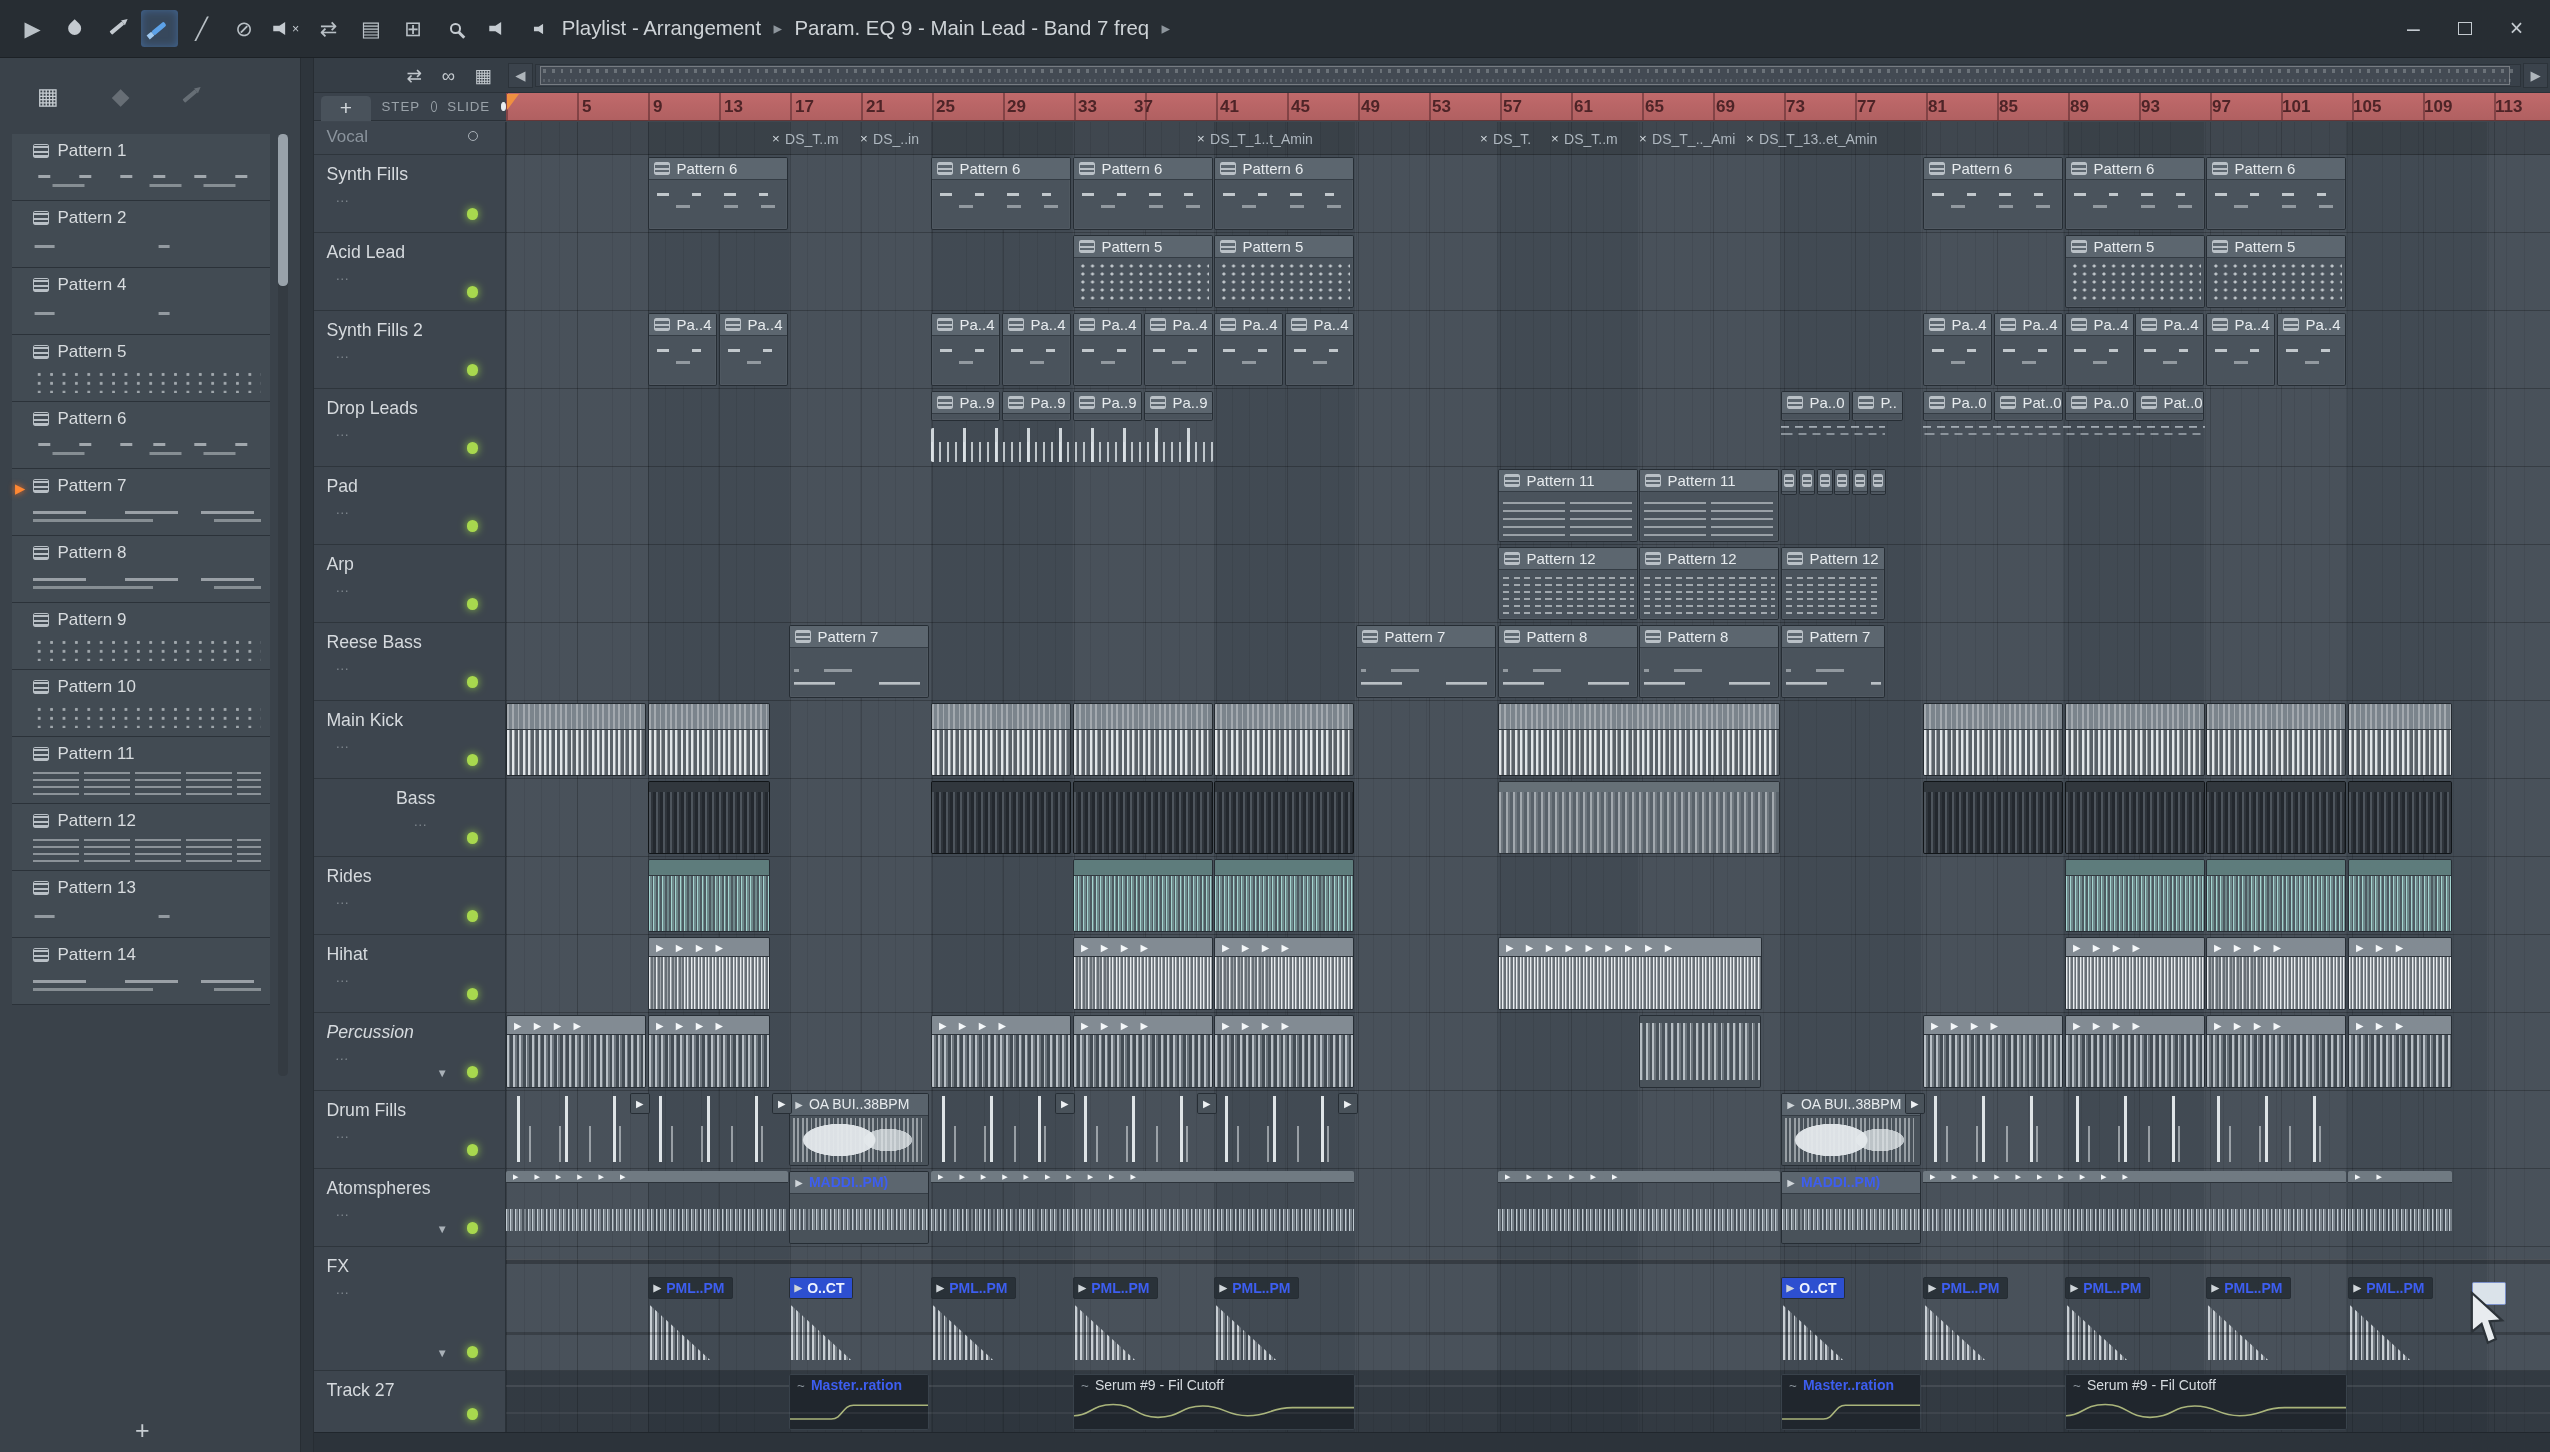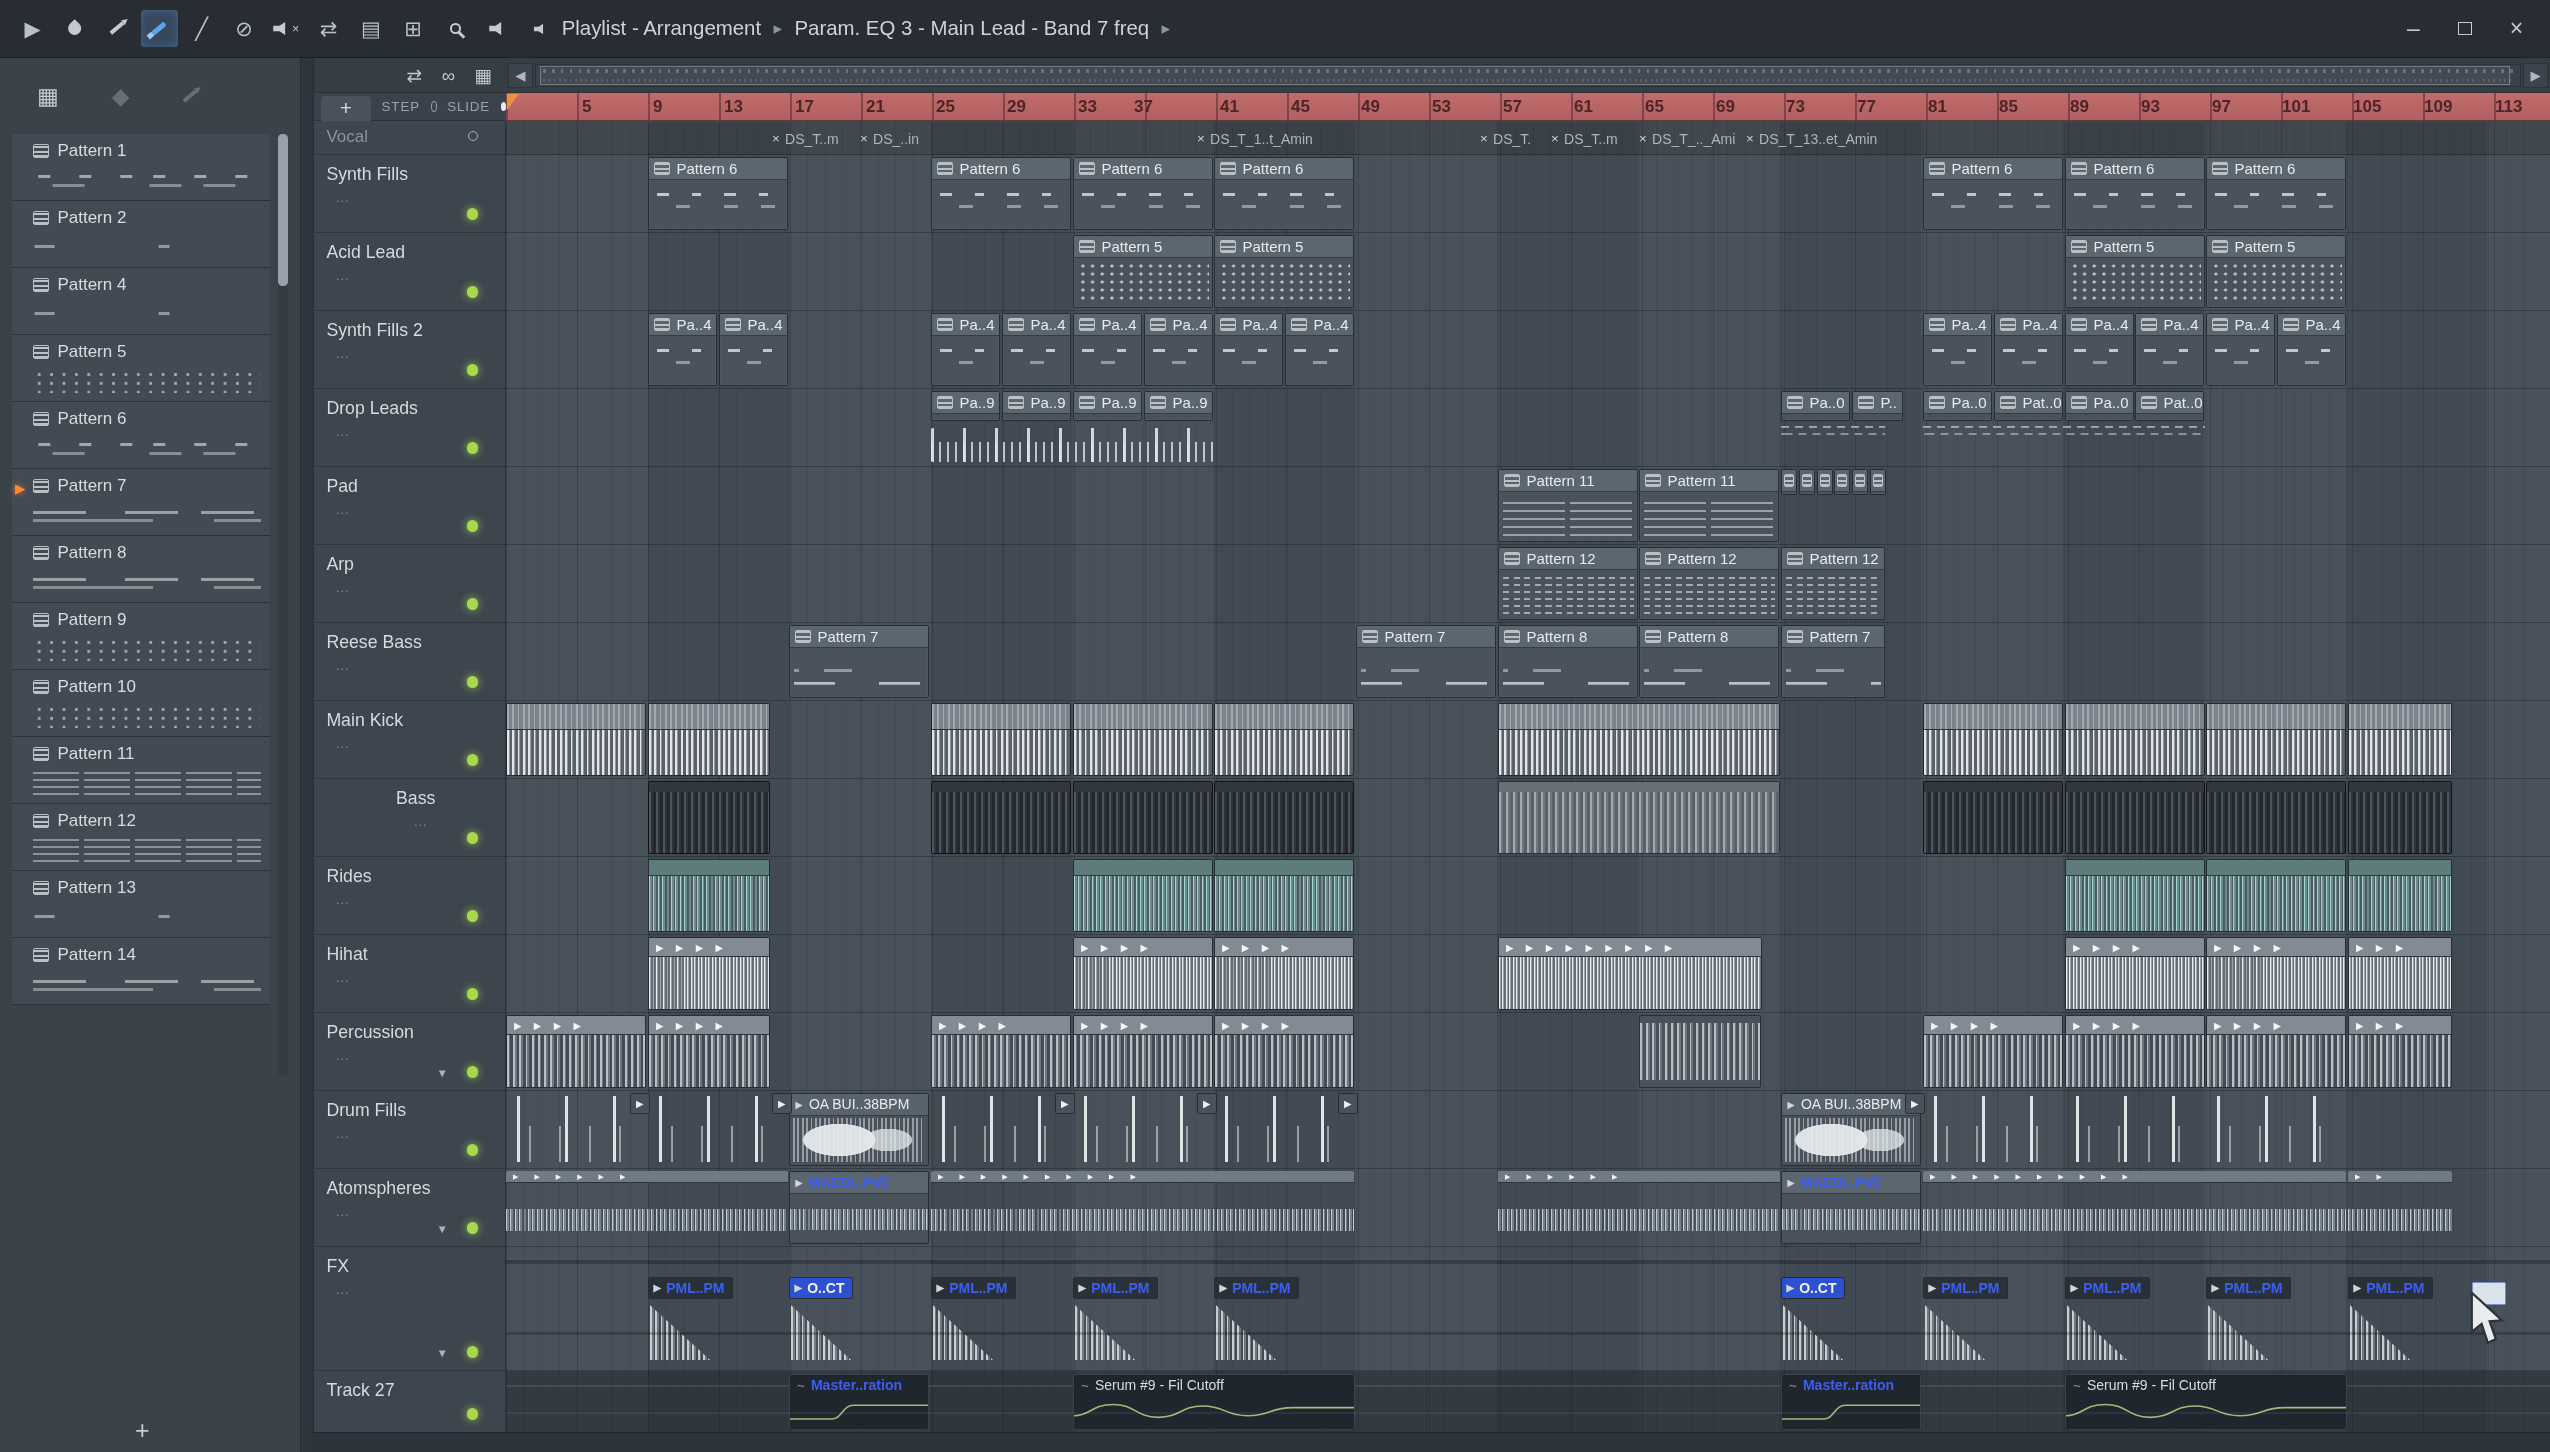--- a/index.html
+++ b/index.html
@@ -240,21 +240,21 @@
         <div class="sh-mag"></div>
       </div>
       <div class="tb-icon">
         <div class="sh-speaker"></div>
       </div>
     </div>
   <div class="tb-title">
     <span class="sh-speaker sm-speaker"></span>
     <span>Playlist - Arrangement</span>
     <span class="tb-sep">▸</span>
-    <span>Param. EQ 3 - Main Lead - Band 7 freq</span>
+    <span>Param. EQ 9 - Main Lead - Band 7 freq</span>
     <span class="tb-sep">▸</span>
   </div>
   <div id="winbtns" class="winbtns">
       <div class="wb">–</div>
       <div class="wb">
         <div class="wb-box"></div>
       </div>
       <div class="wb">×</div>
     </div>
 </div>
@@ -478,21 +478,21 @@
         <div class="thdr" style="height: 78px;">
           <div class="tname">Rides</div>
           <div class="tdots">…</div>
           <div class="led"></div>
         </div>
         <div class="thdr" style="height: 78px;">
           <div class="tname">Hihat</div>
           <div class="tdots">…</div>
           <div class="led"></div>
         </div>
-        <div class="thdr" style="height: 78px;">
+        <div class="thdr" style="height: 78px; font-style: italic;">
           <div class="tname">Percussion</div>
           <div class="tdots">…</div>
           <div class="tcollapse">▼</div>
           <div class="led"></div>
         </div>
         <div class="thdr" style="height: 78px;">
           <div class="tname">Drum Fills</div>
           <div class="tdots">…</div>
           <div class="led"></div>
         </div>

